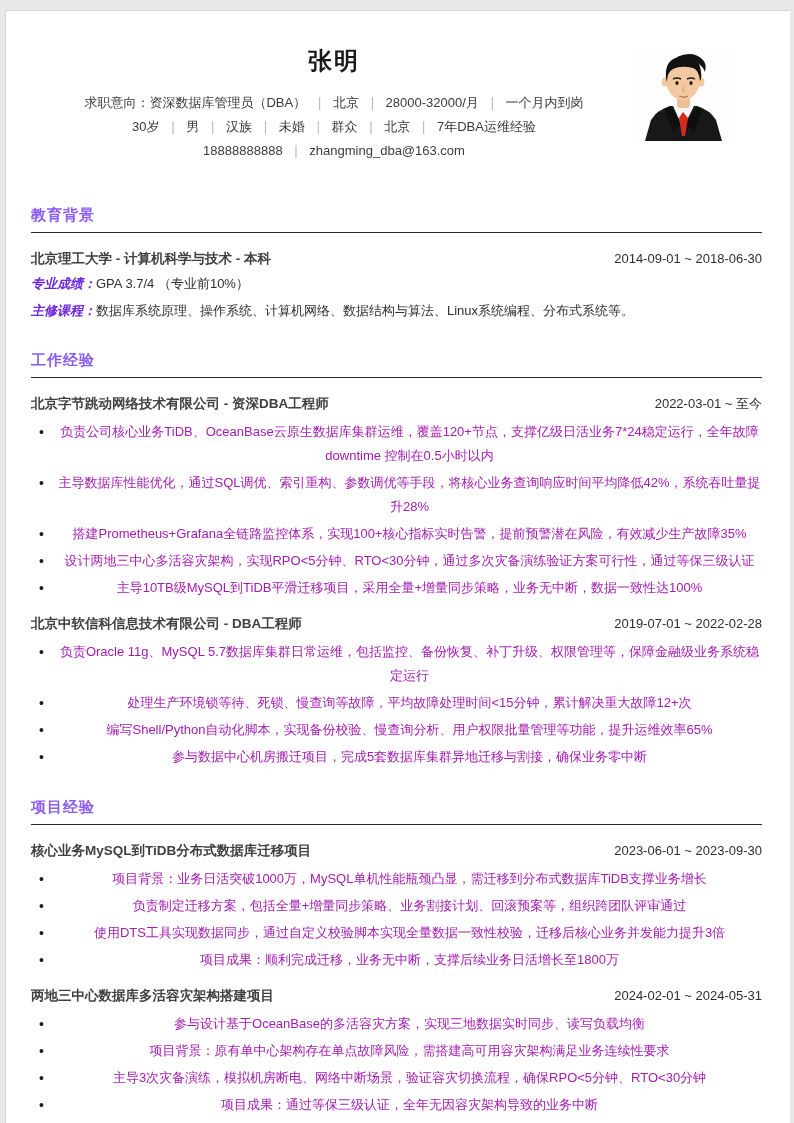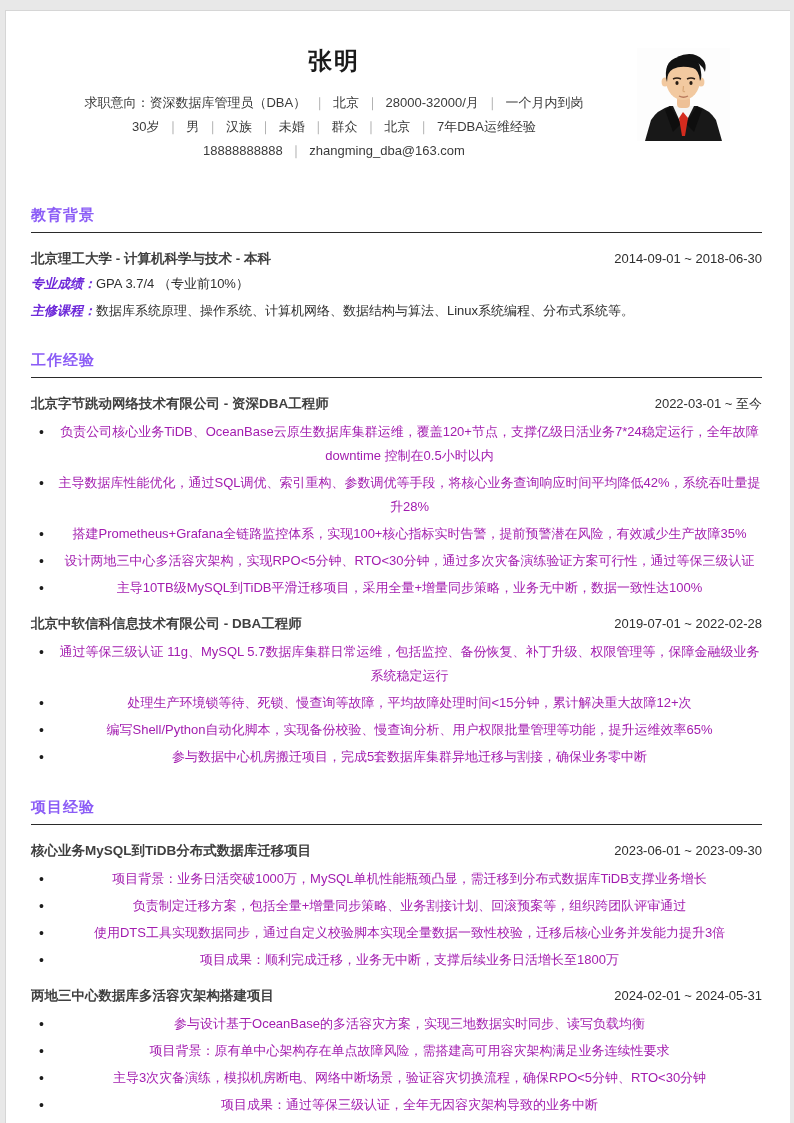--- a/index.html
+++ b/index.html
@@ -131,21 +131,21 @@
         <li>主导10TB级MySQL到TiDB平滑迁移项目，采用全量+增量同步策略，业务无中断，数据一致性达100%</li>
       </ul>
     </div>
 
     <div class="entry">
       <div class="entry-head">
         <span class="entry-title">北京中软信科信息技术有限公司 - DBA工程师</span>
         <span class="entry-date">2019-07-01 ~ 2022-02-28</span>
       </div>
       <ul class="bullets">
-        <li>通过等保三级认证 11g、MySQL 5.7数据库集群日常运维，包括监控、备份恢复、补丁升级、权限管理等，保障金融级业务系统稳定运行</li>
+        <li>负责Oracle 11g、MySQL 5.7数据库集群日常运维，包括监控、备份恢复、补丁升级、权限管理等，保障金融级业务系统稳定运行</li>
         <li>处理生产环境锁等待、死锁、慢查询等故障，平均故障处理时间&lt;15分钟，累计解决重大故障12+次</li>
         <li>编写Shell/Python自动化脚本，实现备份校验、慢查询分析、用户权限批量管理等功能，提升运维效率65%</li>
         <li>参与数据中心机房搬迁项目，完成5套数据库集群异地迁移与割接，确保业务零中断</li>
       </ul>
     </div>
   </div>
 
   <div class="section">
     <div class="section-title">项目经验</div>
     <hr class="section-rule">

